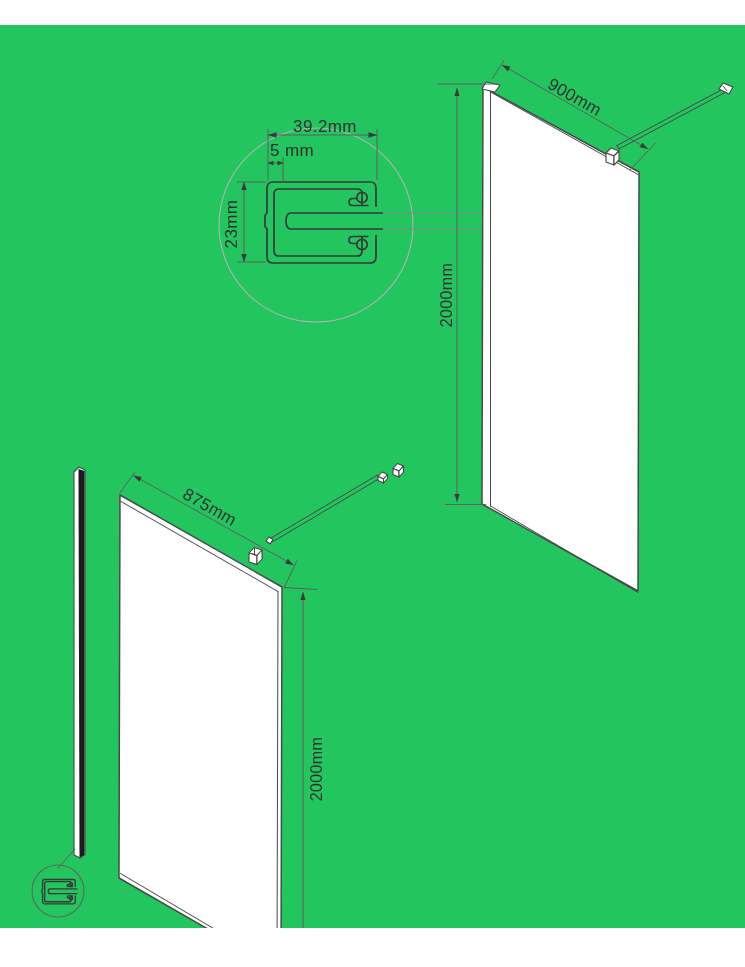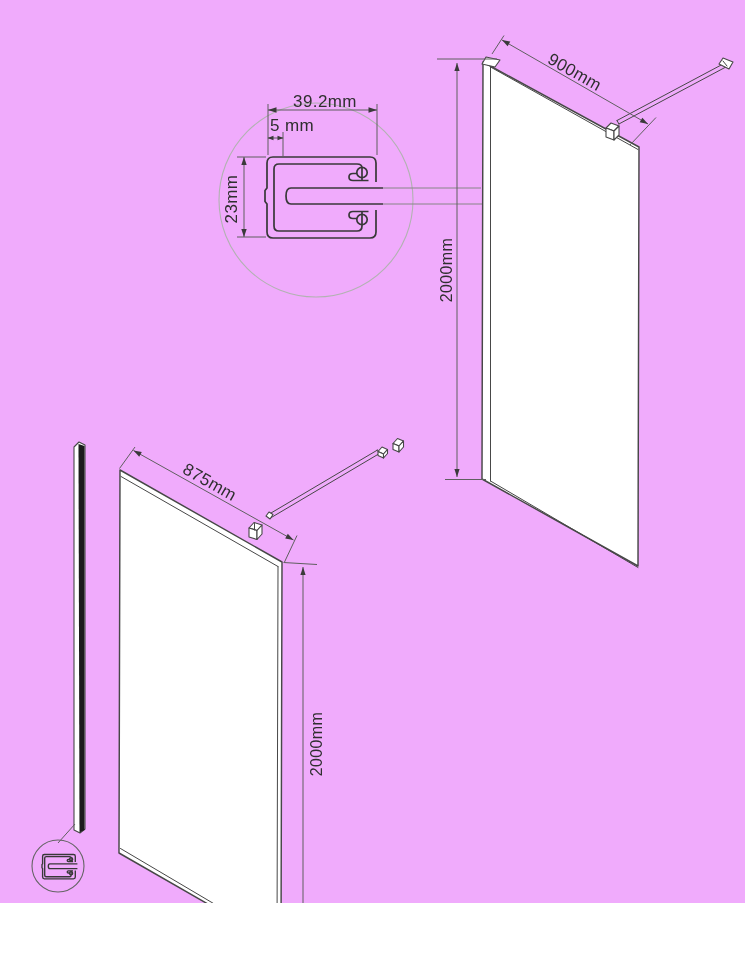--- a/index.html
+++ b/index.html
@@ -1,17 +1,17 @@
 <!DOCTYPE html>
 <html><head>
 <meta charset="utf-8">
 <style>
   html,body{margin:0;padding:0;background:#ffffff;}
-  #canvas{position:relative;width:745px;height:903px;background:#f0abfc;overflow:hidden;
-          font-family:"Liberation Sans", sans-serif;}
+  #canvas{position:relative;width:745px;height:903px;background:#22c55e;overflow:hidden;
+          font-family:"Liberation Sans", sans-serif;margin-top:25px;}
   svg{display:block;}
   .lnt  {stroke:#474747;stroke-width:1;fill:none;stroke-linejoin:round;stroke-linecap:round;}
   .dim  {stroke:#5f5f5f;stroke-width:1;fill:none;stroke-linecap:butt;}
   .slot {stroke:#868686;stroke-width:1;fill:none;}
   .arr  {fill:#3a3a3a;stroke:none;}
   .part {fill:#ffffff;stroke:#474747;stroke-width:1.1;stroke-linejoin:round;}
   .panel{fill:#ffffff;stroke:#474747;stroke-width:1.45;stroke-linejoin:round;}
   .circ {stroke:#b2b2b2;stroke-width:1.1;fill:none;}
   .circ2{stroke:#646464;stroke-width:1.1;fill:none;}
   .prof {stroke:#383838;fill:none;}

